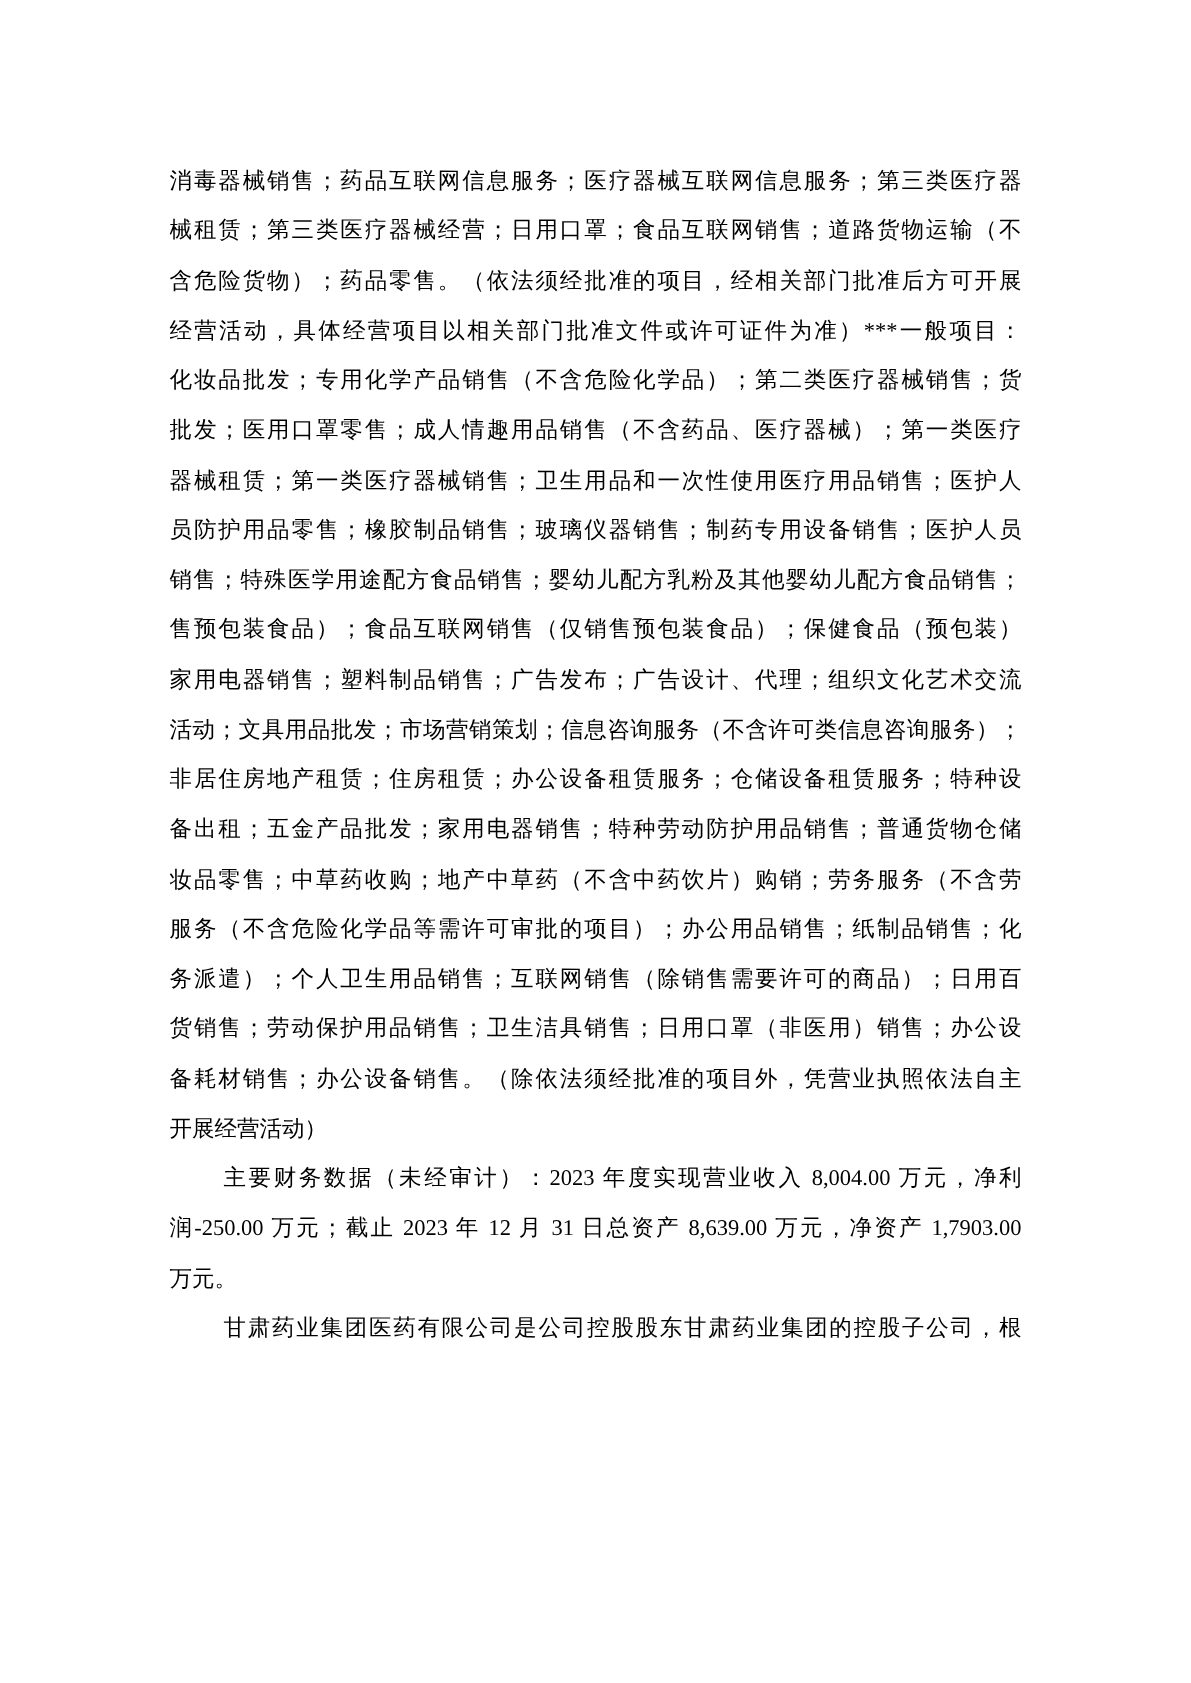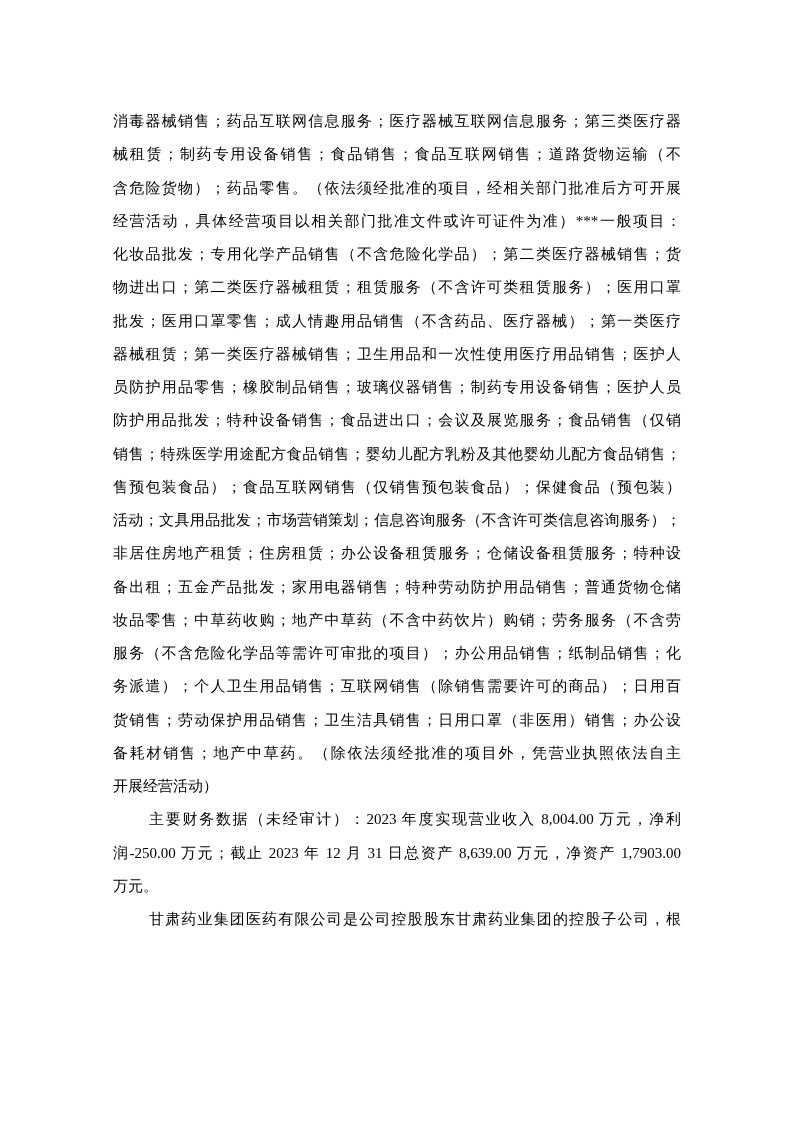--- a/index.html
+++ b/index.html
@@ -45,38 +45,37 @@
   .line.indent {
     text-indent: 36px;
   }
 </style>
 </head>
 <body>
 
 <div class="page">
   <div class="text-block">
       <div class="line fill">消毒器械销售；药品互联网信息服务；医疗器械互联网信息服务；第三类医疗器</div>
-      <div class="line fill">械租赁；制药专用设备销售；食品销售；食品互联网销售；道路货物运输（不</div>
+      <div class="line fill">械租赁；第三类医疗器械经营；日用口罩；食品互联网销售；道路货物运输（不</div>
       <div class="line fill">含危险货物）；药品零售。（依法须经批准的项目，经相关部门批准后方可开展</div>
       <div class="line fill">经营活动，具体经营项目以相关部门批准文件或许可证件为准）***一般项目：</div>
       <div class="line fill">化妆品批发；专用化学产品销售（不含危险化学品）；第二类医疗器械销售；货</div>
-      <div class="line fill">物进出口；第二类医疗器械租赁；租赁服务（不含许可类租赁服务）；医用口罩</div>
       <div class="line fill">批发；医用口罩零售；成人情趣用品销售（不含药品、医疗器械）；第一类医疗</div>
       <div class="line fill">器械租赁；第一类医疗器械销售；卫生用品和一次性使用医疗用品销售；医护人</div>
       <div class="line fill">员防护用品零售；橡胶制品销售；玻璃仪器销售；制药专用设备销售；医护人员</div>
-      <div class="line fill">防护用品批发；特种设备销售；食品进出口；会议及展览服务；食品销售（仅销</div>
       <div class="line fill">销售；特殊医学用途配方食品销售；婴幼儿配方乳粉及其他婴幼儿配方食品销售；</div>
       <div class="line fill">售预包装食品）；食品互联网销售（仅销售预包装食品）；保健食品（预包装）</div>
+      <div class="line fill">家用电器销售；塑料制品销售；广告发布；广告设计、代理；组织文化艺术交流</div>
       <div class="line fill">活动；文具用品批发；市场营销策划；信息咨询服务（不含许可类信息咨询服务）；</div>
       <div class="line fill">非居住房地产租赁；住房租赁；办公设备租赁服务；仓储设备租赁服务；特种设</div>
       <div class="line fill">备出租；五金产品批发；家用电器销售；特种劳动防护用品销售；普通货物仓储</div>
       <div class="line fill">妆品零售；中草药收购；地产中草药（不含中药饮片）购销；劳务服务（不含劳</div>
       <div class="line fill">服务（不含危险化学品等需许可审批的项目）；办公用品销售；纸制品销售；化</div>
       <div class="line fill">务派遣）；个人卫生用品销售；互联网销售（除销售需要许可的商品）；日用百</div>
       <div class="line fill">货销售；劳动保护用品销售；卫生洁具销售；日用口罩（非医用）销售；办公设</div>
-      <div class="line fill">备耗材销售；地产中草药。（除依法须经批准的项目外，凭营业执照依法自主</div>
+      <div class="line fill">备耗材销售；办公设备销售。（除依法须经批准的项目外，凭营业执照依法自主</div>
       <div class="line nofill">开展经营活动）</div>
       <div class="line fill indent">主要财务数据（未经审计）：2023 年度实现营业收入 8,004.00 万元，净利</div>
       <div class="line fill">润-250.00 万元；截止 2023 年 12 月 31 日总资产 8,639.00 万元，净资产 1,7903.00</div>
       <div class="line nofill">万元。</div>
       <div class="line fill indent">甘肃药业集团医药有限公司是公司控股股东甘肃药业集团的控股子公司，根</div>
     </div>
 </div>
 
 </body></html>

